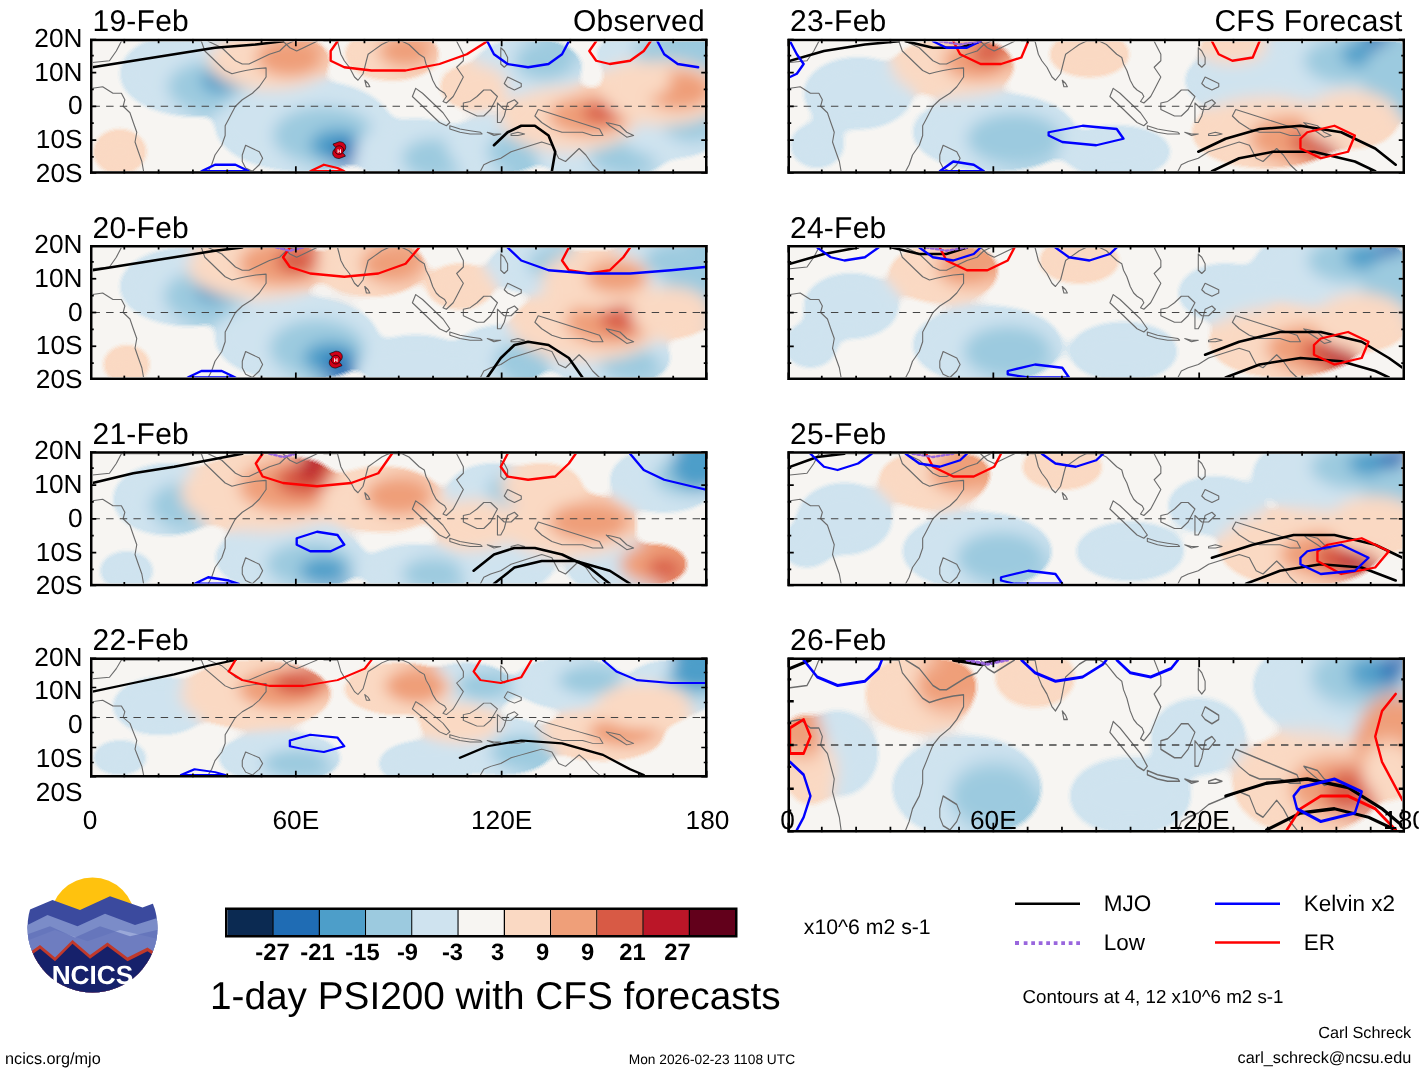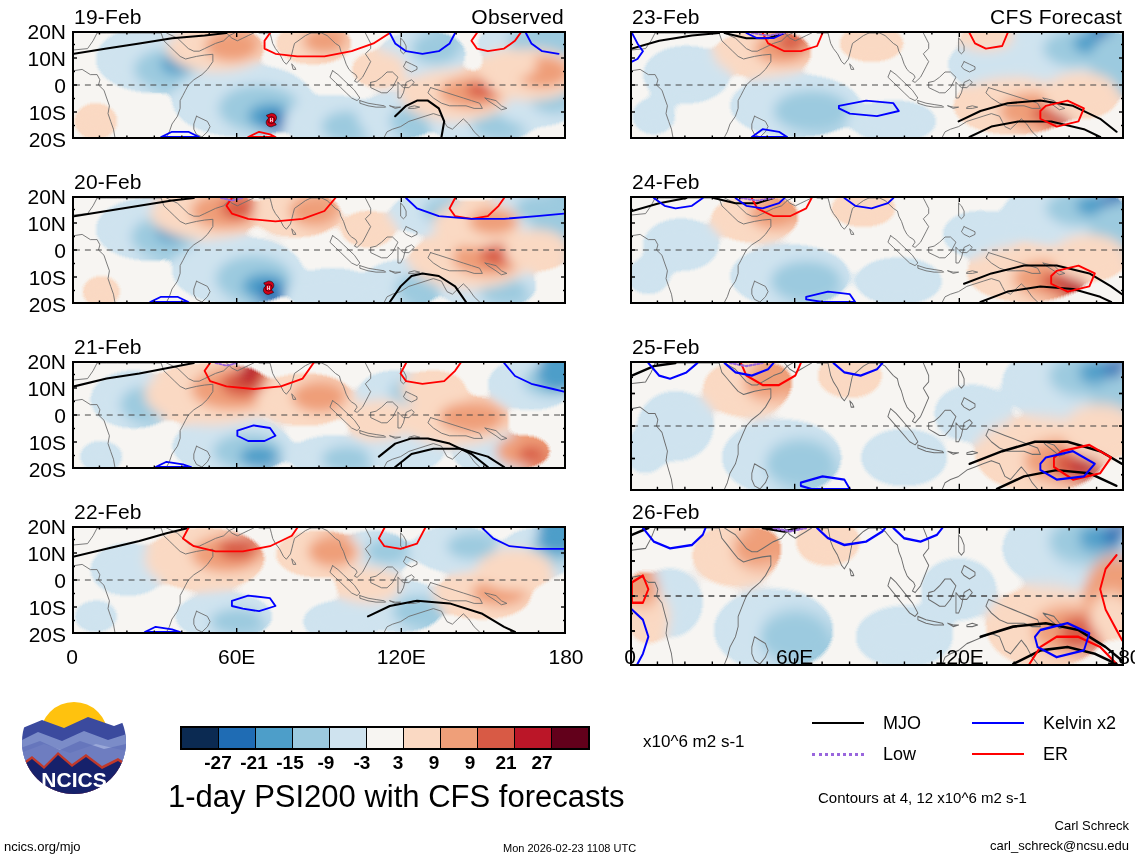--- a/index.html
+++ b/index.html
@@ -2,21 +2,21 @@
 <html><head>
 <meta charset="utf-8">
 <style>
   html,body{margin:0;padding:0;background:#ffffff;}
   body{width:1135px;height:860px;position:relative;overflow:hidden;
        font-family:"Liberation Sans",sans-serif;color:#000;}
   .root{position:absolute;left:0;top:0;width:1135px;height:860px;}
 
   
   .panel{position:absolute;}
-  .panel-title{position:absolute;font-size:21px;font-weight:400;letter-spacing:.2px;
+  .panel-title{position:absolute;font-size:24px;font-weight:400;letter-spacing:.2px;
                white-space:nowrap;line-height:1;}
   .panel-title.left{left:2px;top:-25px;}
   .panel-title.right{right:2px;top:-25px;}
   .map-frame{position:absolute;left:0;top:0;width:100%;height:100%;
              border:2px solid #000;box-sizing:border-box;overflow:hidden;background:#f7f5f2;}
   .map-svg{position:absolute;left:0;top:0;width:100%;height:100%;display:block;}
 
   
   .ylab{position:absolute;right:0;font-size:21px;line-height:1;text-align:right;
         white-space:nowrap;transform:translateY(-50%);}
@@ -491,21 +491,21 @@
           <line x1="0" y1="40.50" x2="3" y2="40.50" stroke="#000" stroke-width="1.4"></line>
           <line x1="494" y1="40.50" x2="491" y2="40.50" stroke="#000" stroke-width="1.4"></line>
           <line x1="0" y1="27.00" x2="5" y2="27.00" stroke="#000" stroke-width="1.4"></line>
           <line x1="494" y1="27.00" x2="489" y2="27.00" stroke="#000" stroke-width="1.4"></line>
           <line x1="0" y1="13.50" x2="3" y2="13.50" stroke="#000" stroke-width="1.4"></line>
           <line x1="494" y1="13.50" x2="491" y2="13.50" stroke="#000" stroke-width="1.4"></line>
           <line x1="0" y1="0.00" x2="5" y2="0.00" stroke="#000" stroke-width="1.4"></line>
           <line x1="494" y1="0.00" x2="489" y2="0.00" stroke="#000" stroke-width="1.4"></line>
         </svg>
       </div>
-      <div class="panel" style="left: 72px; top: 526px; width: 494px; height: 108px;">
+      <div class="panel" style="left: 72px; top: 526px; width: 494px; height: 96px;">
         <div class="panel-title left">22-Feb</div>
         <div class="map-frame">
           <svg class="map-svg" viewBox="0 0 494 108" preserveAspectRatio="none">
             <defs>
               <filter id="sm3" x="-25%" y="-40%" width="150%" height="180%">
                 <feGaussianBlur stdDeviation="6"></feGaussianBlur>
                 <feComponentTransfer>
                   <feFuncA type="discrete" tableValues="0 0 0 0 0 0.12 0.3 0.55 0.8 1 1 1 1 1 1 1"></feFuncA>
                 </feComponentTransfer>
               </filter>
@@ -897,21 +897,21 @@
           <line x1="0" y1="40.50" x2="3" y2="40.50" stroke="#000" stroke-width="1.4"></line>
           <line x1="494" y1="40.50" x2="491" y2="40.50" stroke="#000" stroke-width="1.4"></line>
           <line x1="0" y1="27.00" x2="5" y2="27.00" stroke="#000" stroke-width="1.4"></line>
           <line x1="494" y1="27.00" x2="489" y2="27.00" stroke="#000" stroke-width="1.4"></line>
           <line x1="0" y1="13.50" x2="3" y2="13.50" stroke="#000" stroke-width="1.4"></line>
           <line x1="494" y1="13.50" x2="491" y2="13.50" stroke="#000" stroke-width="1.4"></line>
           <line x1="0" y1="0.00" x2="5" y2="0.00" stroke="#000" stroke-width="1.4"></line>
           <line x1="494" y1="0.00" x2="489" y2="0.00" stroke="#000" stroke-width="1.4"></line>
         </svg>
       </div>
-      <div class="panel" style="left: 630px; top: 361px; width: 494px; height: 130px;">
+      <div class="panel" style="left: 630px; top: 361px; width: 494px; height: 108px;">
         <div class="panel-title left">25-Feb</div>
         <div class="map-frame">
           <svg class="map-svg" viewBox="0 0 494 108" preserveAspectRatio="none">
             <defs>
               <filter id="sm6" x="-25%" y="-40%" width="150%" height="180%">
                 <feGaussianBlur stdDeviation="6"></feGaussianBlur>
                 <feComponentTransfer>
                   <feFuncA type="discrete" tableValues="0 0 0 0 0 0.12 0.3 0.55 0.8 1 1 1 1 1 1 1"></feFuncA>
                 </feComponentTransfer>
               </filter>

